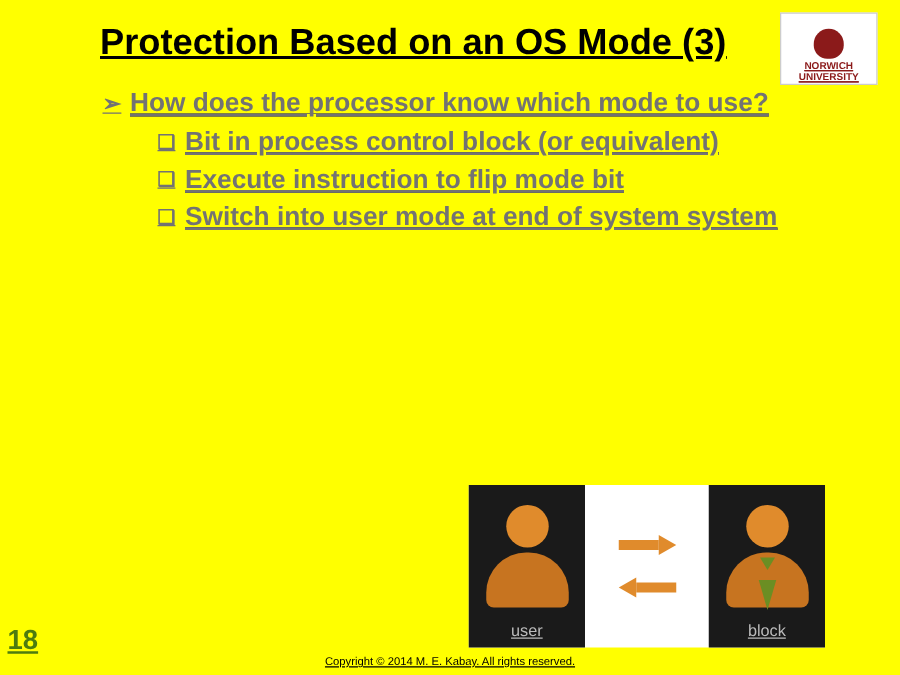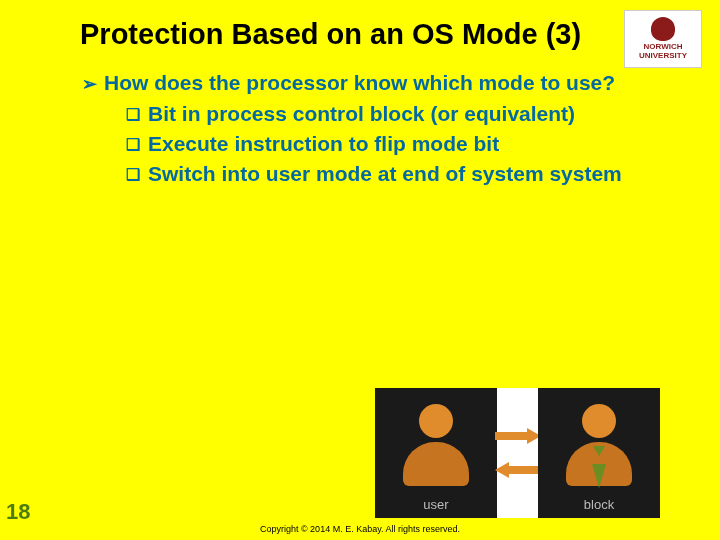--- a/index.html
+++ b/index.html
@@ -1,15 +1,15 @@
 <!DOCTYPE html>
 <html><head>
 <meta charset="utf-8">
 <style>
-  * { margin: 0; padding: 0; box-sizing: border-box; }
+  * { margin: 0; padding: 0; box-sizing: border-box; text-decoration: underline; }
   body {
     width: 720px;
     height: 540px;
     background: #ffff00;
     font-family: Arial, Helvetica, sans-serif;
     position: relative;
     overflow: hidden;
   }
   .title-area {
     padding: 18px 130px 10px 80px;
@@ -24,39 +24,39 @@
     position: absolute;
     top: 10px;
     right: 18px;
     width: 78px;
     height: 58px;
     background: #fff;
     border: 1px solid #ccc;
     display: flex;
     flex-direction: column;
     align-items: center;
-    justify-content: center;
+    justify-content: flex-end;
     font-size: 8px;
     font-weight: bold;
     color: #8b1a1a;
     text-align: center;
     line-height: 1.1;
   }
   .logo-crest {
     width: 24px;
     height: 24px;
     background: #8b1a1a;
     border-radius: 50% 50% 45% 45%;
     margin-bottom: 2px;
   }
   .content {
     padding: 8px 60px 0 80px;
     font-size: 21px;
     font-weight: bold;
-    color: #0369a1;
+    color: #737373;
     line-height: 1.35;
   }
   .lvl1 { padding-left: 2px; text-indent: -22px; margin-left: 22px; margin-bottom: 2px; }
   .lvl2 { padding-left: 46px; text-indent: -22px; margin-left: 22px; margin-bottom: 2px; }
   .marker { display: inline-block; width: 22px; text-indent: 0; }
   .arrow { font-size: 18px; }
   .sq { font-size: 16px; position: relative; top: -1px; }
   .slide-num {
     position: absolute;
     left: 6px;
@@ -77,21 +77,21 @@
     position: absolute;
     right: 60px;
     bottom: 22px;
     width: 285px;
     height: 130px;
     background: #fff;
   }
   .panel {
     position: absolute;
     top: 0;
-    width: 122px;
+    width: 93px;
     height: 130px;
     background: #1a1a1a;
     display: flex;
     flex-direction: column;
     align-items: center;
   }
   .panel.left { left: 0; }
   .panel.right { right: 0; }
   .panel-label {
     position: absolute;

